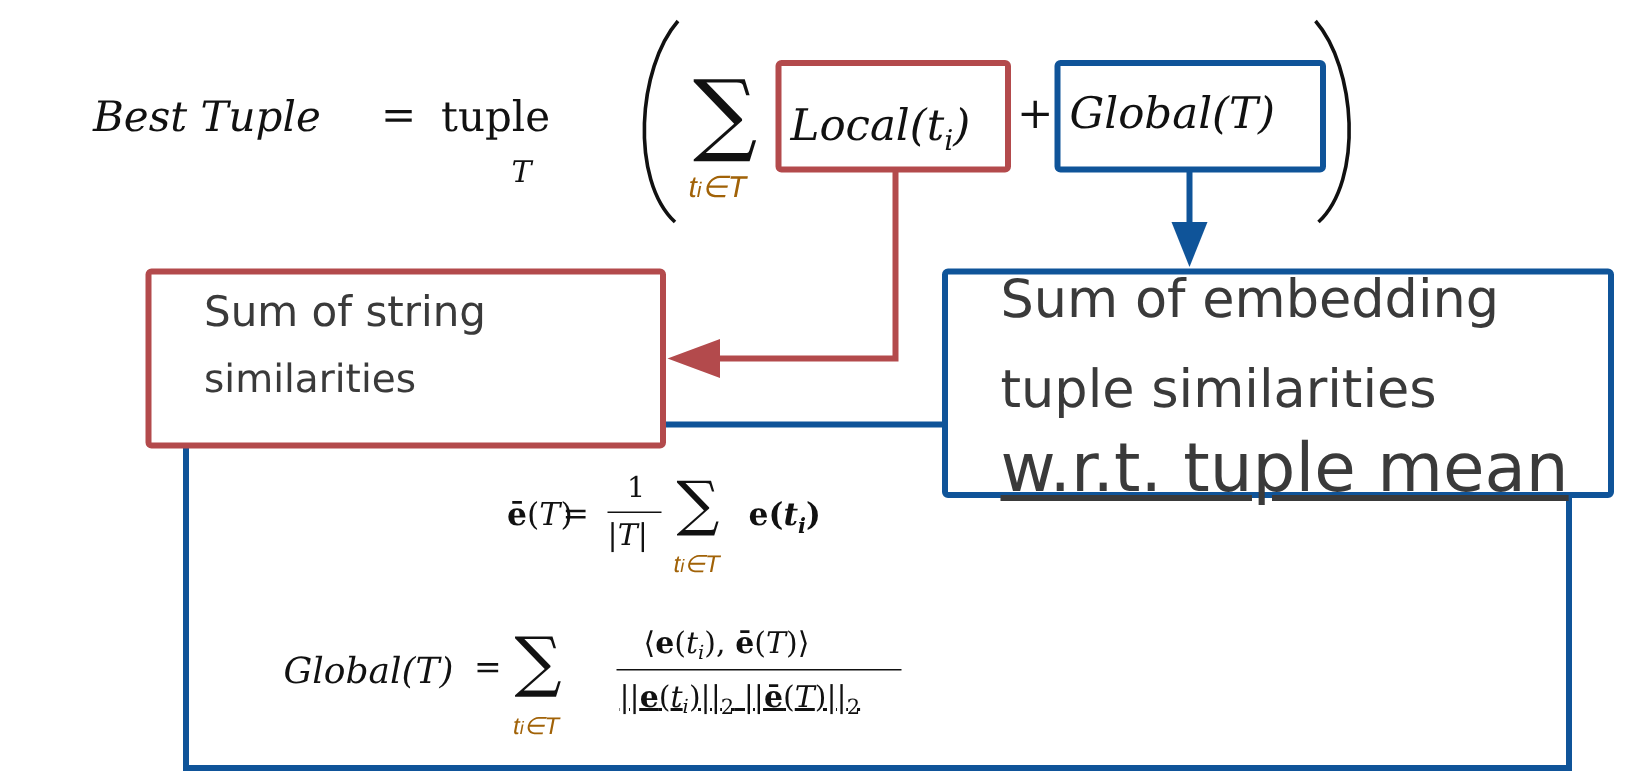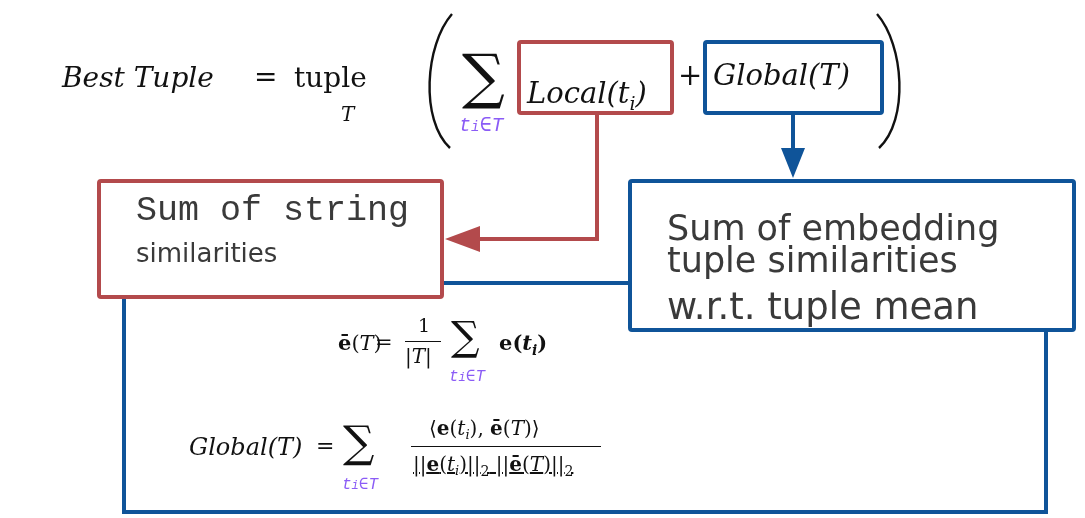--- a/index.html
+++ b/index.html
@@ -31,23 +31,23 @@
       left: 0;
       top: 0;
     }
     .sigma {
       position: absolute;
       font-family: "DejaVu Serif", "Liberation Serif", serif;
       color: #111;
     }
     .sub {
       position: absolute;
-      font-family: Liberation Mono, monospace;
+      font-family: Liberation Sans, sans-serif;
       font-style: italic;
-      color: #8b5cf6;
+      color: #a16207;
       white-space: nowrap;
     }
     .fracbar {
       position: absolute;
       height: 1.4px;
       background: #111;
     }
   </style>
 </head>
 <body>
@@ -78,30 +78,30 @@
 <div class="math it" style="left:341px; top:102px; font-size:20px;">T</div>
 
 <svg class="overlay" width="1085" height="518">
   <path d="M452,14 C425,45 420,120 450,148" fill="none" stroke="#111" stroke-width="2.4"></path>
   <path d="M877,14 C904,45 909,120 879,148" fill="none" stroke="#111" stroke-width="2.4"></path>
 </svg>
 
 <div class="sigma" style="left:462px; top:46px; font-size:60px; line-height:60px;">∑</div>
 <div class="sub" style="left:459px; top:112px; font-size:20px;">t<span style="font-size:14px;">i</span>∈T</div>
 
-<div class="math it" style="left:527px; top:76px; font-size:29px;">Local(t<span style="font-size:19px; position:relative; top:7px;">i</span>)</div>
+<div class="math it" style="left:527px; top:66px; font-size:29px;">Local(t<span style="font-size:19px; position:relative; top:7px;">i</span>)</div>
 <div class="math" style="left:678px; top:58px; font-size:29px;">+</div>
 <div class="math it" style="left:713px; top:58px; font-size:29px;">Global(T)</div>
 
-<div class="sans" style="left:136px; top:191px; font-size:35px;font-family:Liberation Mono, monospace;">Sum of string</div>
+<div class="sans" style="left:136px; top:191px; font-size:28px;">Sum of string</div>
 <div class="sans" style="left:136px; top:238px; font-size:26px;">similarities</div>
 
-<div class="sans" style="left:667px; top:208px; font-size:35px;">Sum of embedding</div>
+<div class="sans" style="left:667px; top:180px; font-size:35px;">Sum of embedding</div>
 <div class="sans" style="left:667px; top:240px; font-size:35px;">tuple similarities</div>
-<div class="sans" style="left:667px; top:285px; font-size:37px;">w.r.t. tuple mean</div>
+<div class="sans" style="left:667px; top:285px; font-size:45px;text-decoration:underline;">w.r.t. tuple mean</div>
 
 <div class="math" style="left:314px; top:330px; font-size:21px;margin-left:24px;"><b>ē</b>(<i>T</i>)</div>
 <div class="math" style="left:375px; top:330px; font-size:21px;">=</div>
 <div class="math" style="left:418px; top:314px; font-size:19px;">1</div>
 <div class="fracbar" style="left:405px; top:341px; width:36px;"></div>
 <div class="math" style="left:405px; top:344px; font-size:20px;">|<i>T</i>|</div>
 <div class="sigma" style="left:451px; top:316px; font-size:40px; line-height:40px;">∑</div>
 <div class="sub" style="left:449px; top:366px; font-size:16px;">t<span style="font-size:12px;">i</span>∈T</div>
 <div class="math" style="left:499px; top:330px; font-size:21px;font-weight:bold;"><b>e</b>(<i>t</i><span style="font-size:14px; position:relative; top:5px;"><i>i</i></span>)</div>
 

